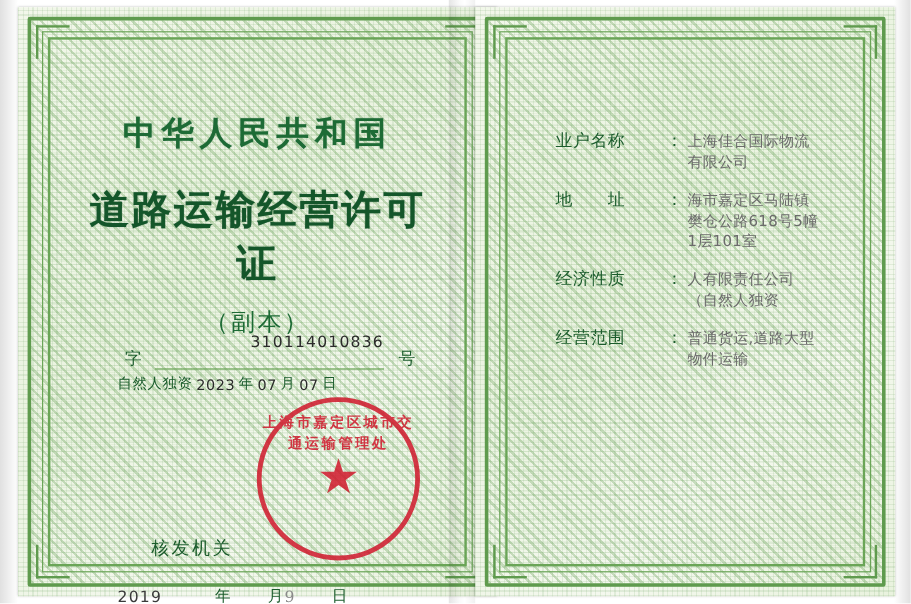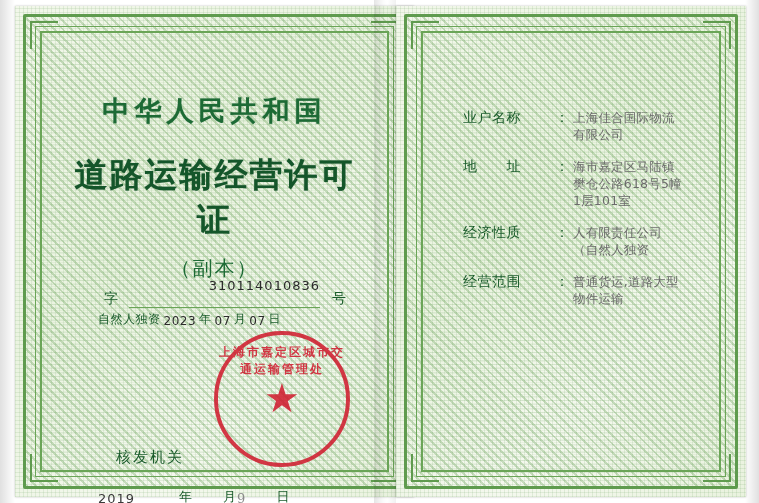--- a/index.html
+++ b/index.html
@@ -174,21 +174,21 @@
     color: #d0182b;
     font-family: "DejaVu Serif", "Liberation Serif", serif;
     font-weight: bold;
     letter-spacing: 2px;
   }
   .stamp .arc-top { top: 9px; font-size: 12px; }
   .stamp .arc-bottom { bottom: 8px; font-size: 11px; }
 
   .issuer-row {
     position: absolute;
-    left: 48px;
+    left: 58px;
     top: 385px;
     font-family: "DejaVu Serif", "Liberation Serif", serif;
     font-size: 15px;
     color: #1b5c2c;
     letter-spacing: 2px;
   }
   .date-row {
     position: absolute;
     left: 30px;
     right: 30px;

